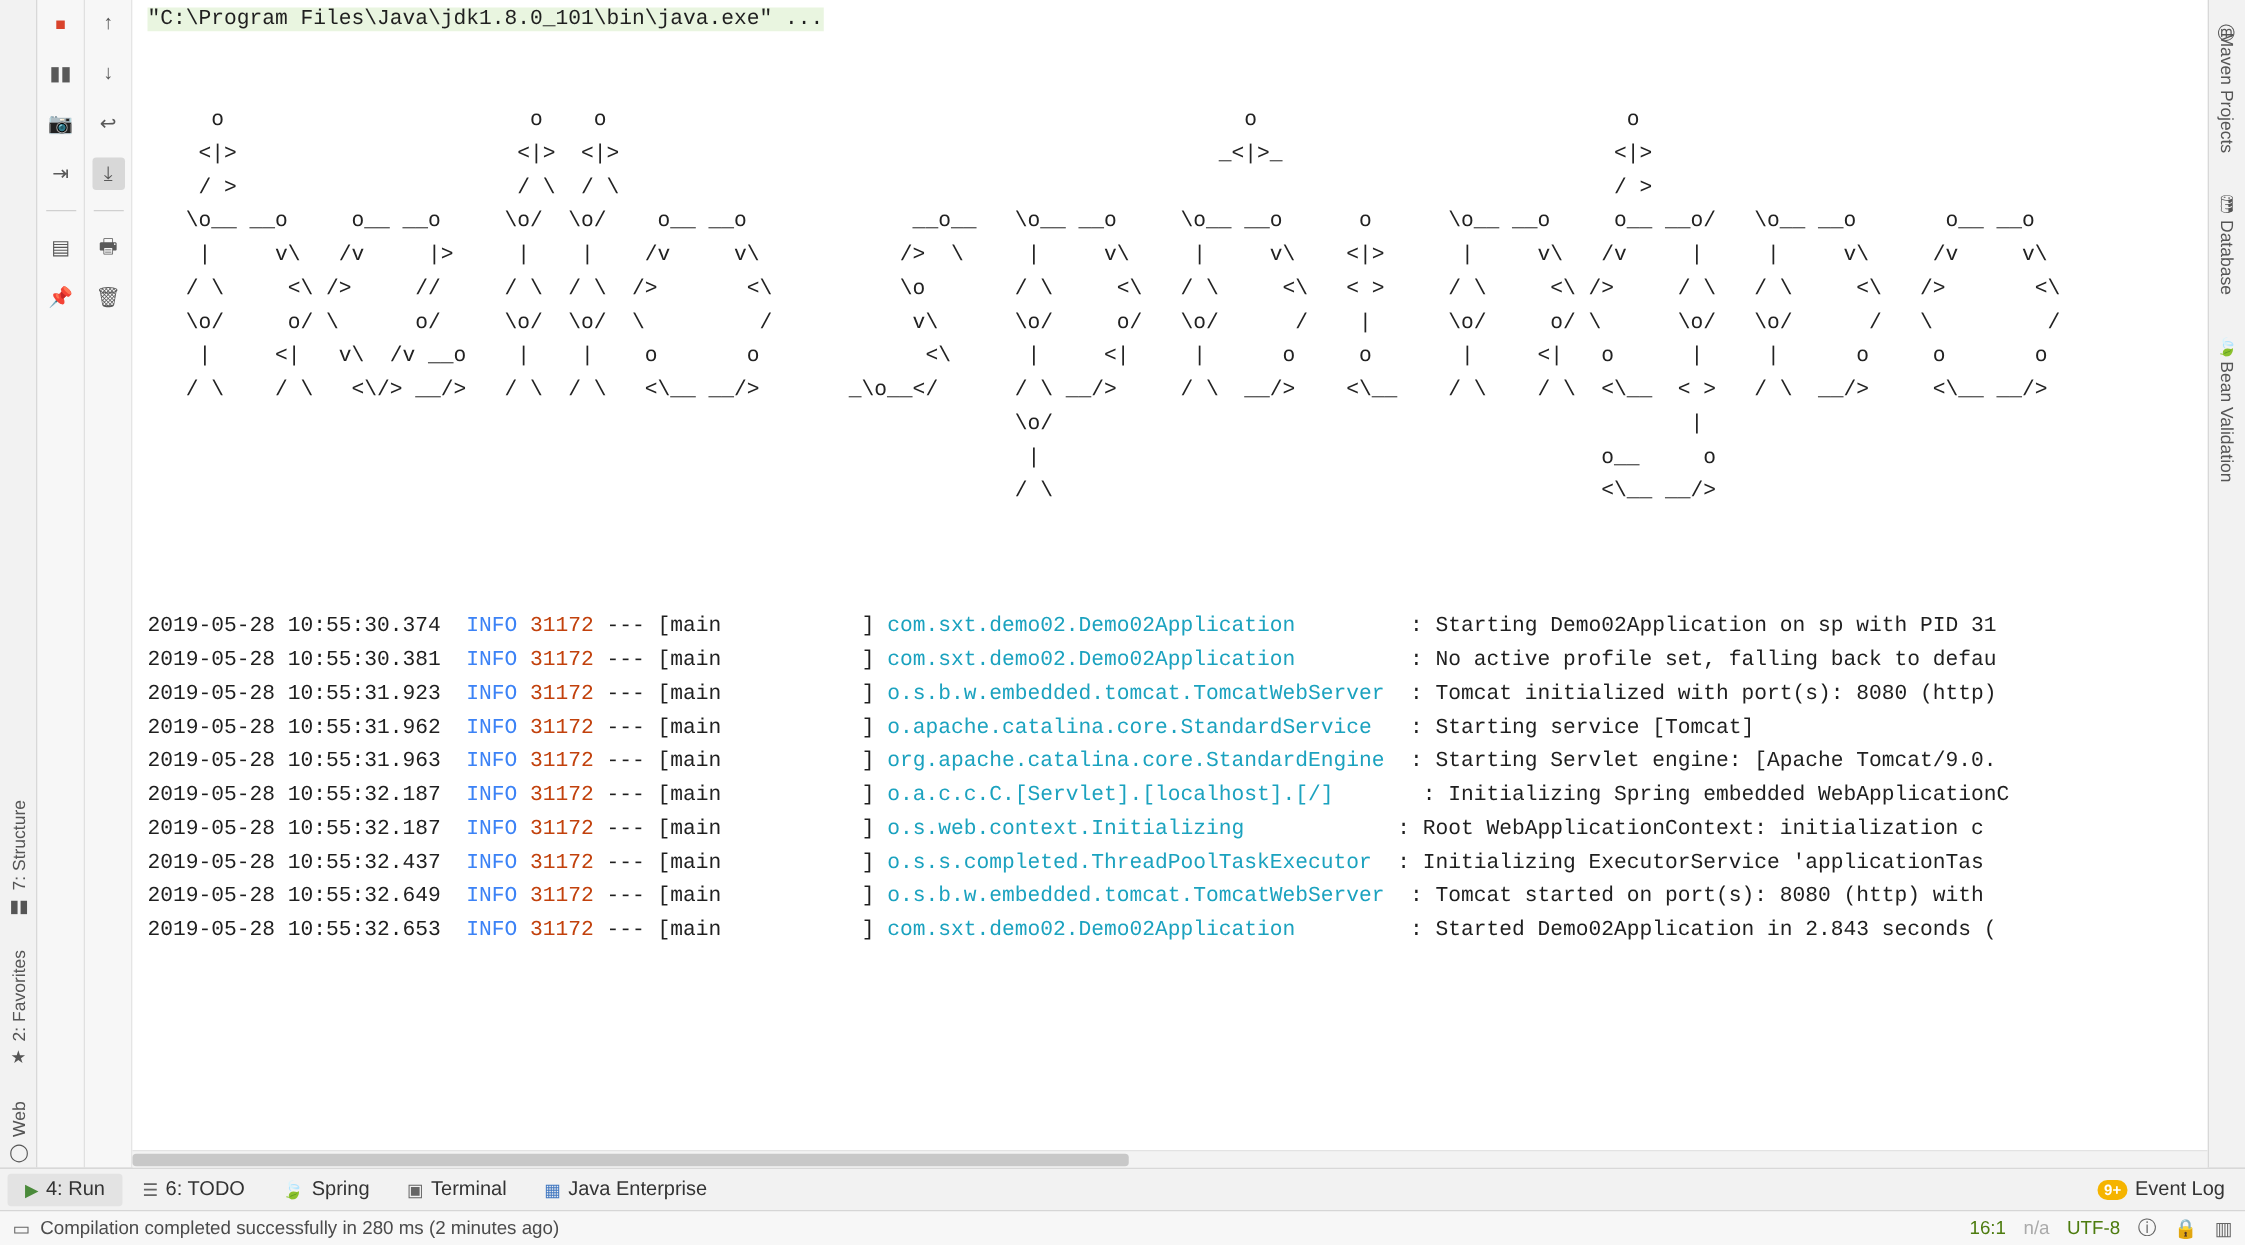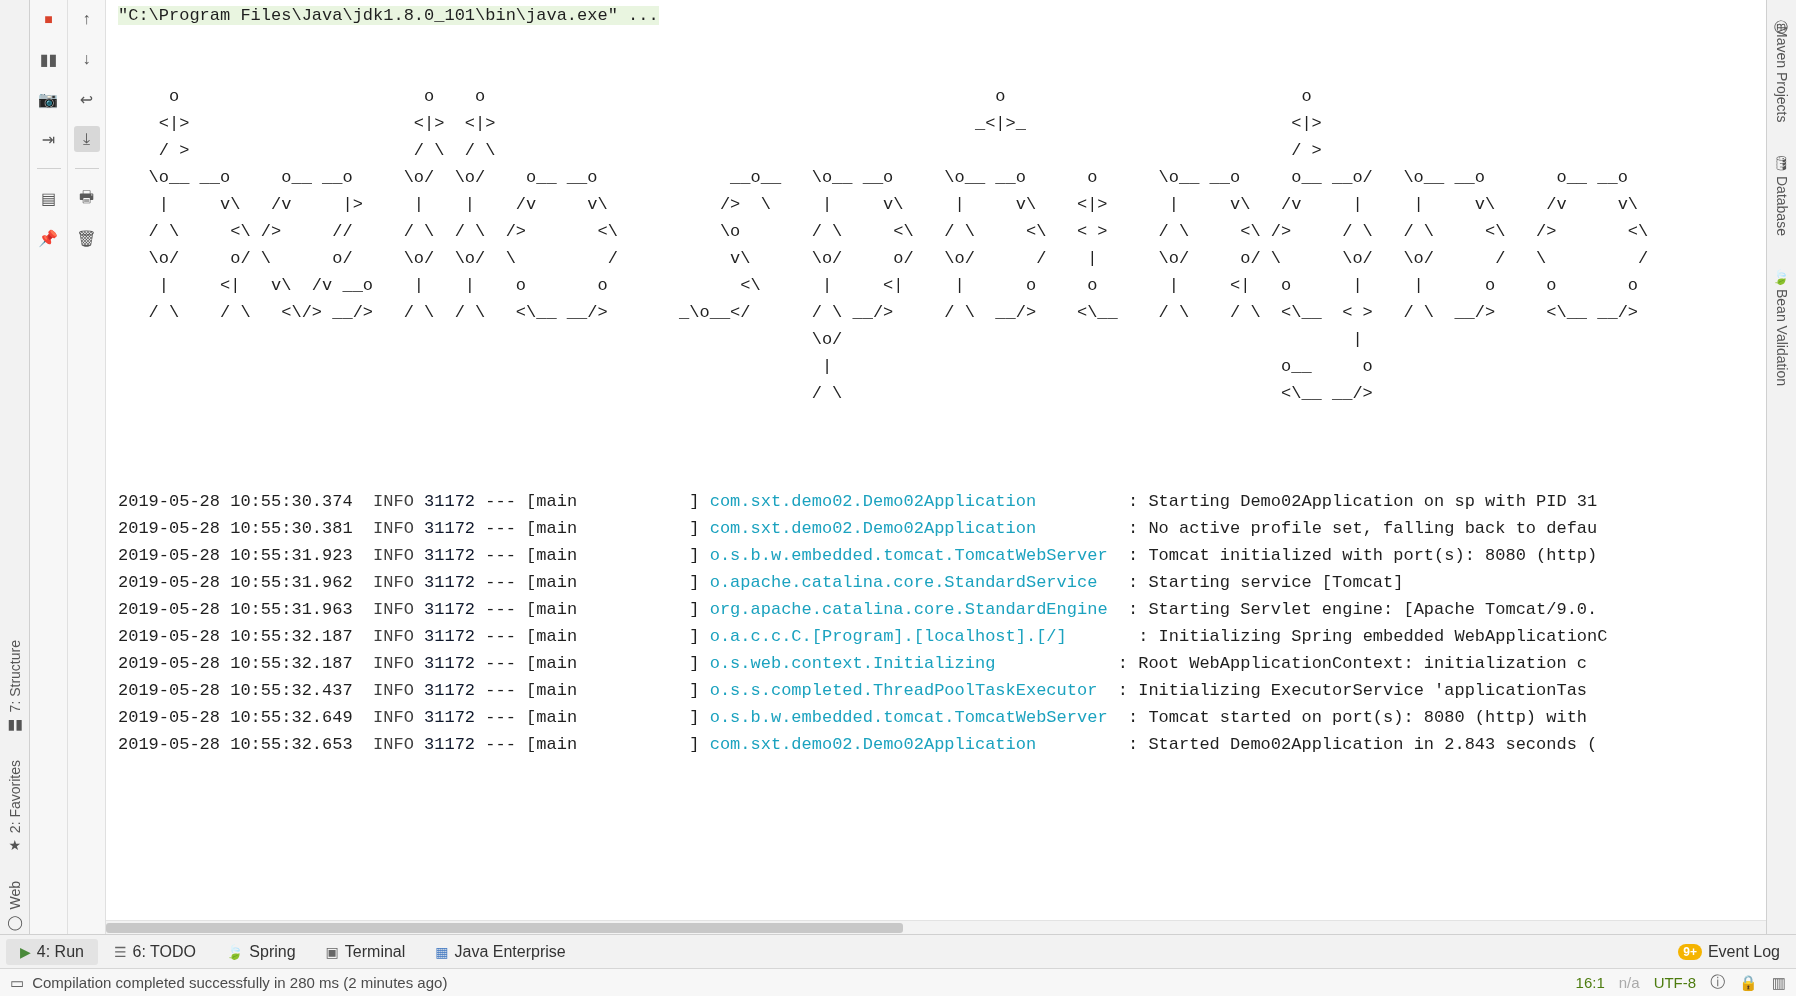--- a/index.html
+++ b/index.html
@@ -22,22 +22,22 @@
 
 .console-toolbar { width: 38px; background: #f7f7f7; border-right: 1px solid #e0e0e0; display: flex; flex-direction: column; align-items: center; padding-top: 6px; gap: 14px; }
 .console-toolbar .btn { width: 26px; height: 26px; display: flex; align-items: center; justify-content: center; cursor: pointer; color: #595959; font-size: 16px; border-radius: 3px; }
 .console-toolbar .btn.active { background: #d8d8d8; }
 .console-toolbar .sep { width: 24px; height: 1px; background: #d0d0d0; margin: 2px 0; }
 
 
 .console-wrap { flex: 1; display: flex; flex-direction: column; min-width: 0; }
 .console { flex: 1; overflow: auto; background: #fff; font-family: "Consolas","Courier New",monospace; font-size: 17px; line-height: 27px; padding: 2px 4px 2px 12px; color: #1f1f1f; white-space: pre; position: relative; }
 .console .cmd { background: #e9f5e0; display: inline; }
-.console .level { color: #404040; font-weight: 500; }
-.console .pid { color: #0f172a; }
+.console .level { color: #3b82f6; font-weight: 500; }
+.console .pid { color: #c2410c; }
 .console .logger { color: #1ba2bf; }
 .console .ascii { color: #222; }
 .hscroll { height: 14px; background: #f3f3f3; border-top: 1px solid #e3e3e3; position: relative; }
 .hscroll .thumb { position: absolute; left: 0; top: 2px; height: 10px; width: 48%; background: #c8c8c8; border-radius: 3px; }
 
 
 .right-stripe { width: 30px; background: #f2f2f2; border-left: 1px solid #d0d0d0; display: flex; flex-direction: column; align-items: center; padding-top: 4px; gap: 24px; }
 .right-stripe .vtab { writing-mode: vertical-rl; font-size: 14px; color: #555; display: flex; align-items: center; gap: 4px; cursor: pointer; padding: 4px 2px; }
 .right-stripe .ic { font-size: 14px; }
 
@@ -118,21 +118,21 @@
                                                                      |                                            o__     o
                                                                     / \                                           &lt;\__ __/&gt;</span>
 
 
 
 <span>2019-05-28 10:55:30.374  <span class="level">INFO</span> <span class="pid">31172</span> --- [main           ] <span class="logger">com.sxt.demo02.Demo02Application        </span> : Starting Demo02Application on sp with PID 31</span>
 <span>2019-05-28 10:55:30.381  <span class="level">INFO</span> <span class="pid">31172</span> --- [main           ] <span class="logger">com.sxt.demo02.Demo02Application        </span> : No active profile set, falling back to defau</span>
 <span>2019-05-28 10:55:31.923  <span class="level">INFO</span> <span class="pid">31172</span> --- [main           ] <span class="logger">o.s.b.w.embedded.tomcat.TomcatWebServer </span> : Tomcat initialized with port(s): 8080 (http)</span>
 <span>2019-05-28 10:55:31.962  <span class="level">INFO</span> <span class="pid">31172</span> --- [main           ] <span class="logger">o.apache.catalina.core.StandardService  </span> : Starting service [Tomcat]</span>
 <span>2019-05-28 10:55:31.963  <span class="level">INFO</span> <span class="pid">31172</span> --- [main           ] <span class="logger">org.apache.catalina.core.StandardEngine </span> : Starting Servlet engine: [Apache Tomcat/9.0.</span>
-<span>2019-05-28 10:55:32.187  <span class="level">INFO</span> <span class="pid">31172</span> --- [main           ] <span class="logger">o.a.c.c.C.[Program].[localhost].[/]      </span> : Initializing Spring embedded WebApplicationC</span>
+<span>2019-05-28 10:55:32.187  <span class="level">INFO</span> <span class="pid">31172</span> --- [main           ] <span class="logger">o.a.c.c.C.[Servlet].[localhost].[/]      </span> : Initializing Spring embedded WebApplicationC</span>
 <span>2019-05-28 10:55:32.187  <span class="level">INFO</span> <span class="pid">31172</span> --- [main           ] <span class="logger">o.s.web.context.Initializing           </span> : Root WebApplicationContext: initialization c</span>
 <span>2019-05-28 10:55:32.437  <span class="level">INFO</span> <span class="pid">31172</span> --- [main           ] <span class="logger">o.s.s.completed.ThreadPoolTaskExecutor </span> : Initializing ExecutorService 'applicationTas</span>
 <span>2019-05-28 10:55:32.649  <span class="level">INFO</span> <span class="pid">31172</span> --- [main           ] <span class="logger">o.s.b.w.embedded.tomcat.TomcatWebServer </span> : Tomcat started on port(s): 8080 (http) with </span>
 <span>2019-05-28 10:55:32.653  <span class="level">INFO</span> <span class="pid">31172</span> --- [main           ] <span class="logger">com.sxt.demo02.Demo02Application        </span> : Started Demo02Application in 2.843 seconds (</span>
 </div>
       <div class="hscroll">
           <div class="thumb"></div>
         </div>
     </div>
 

